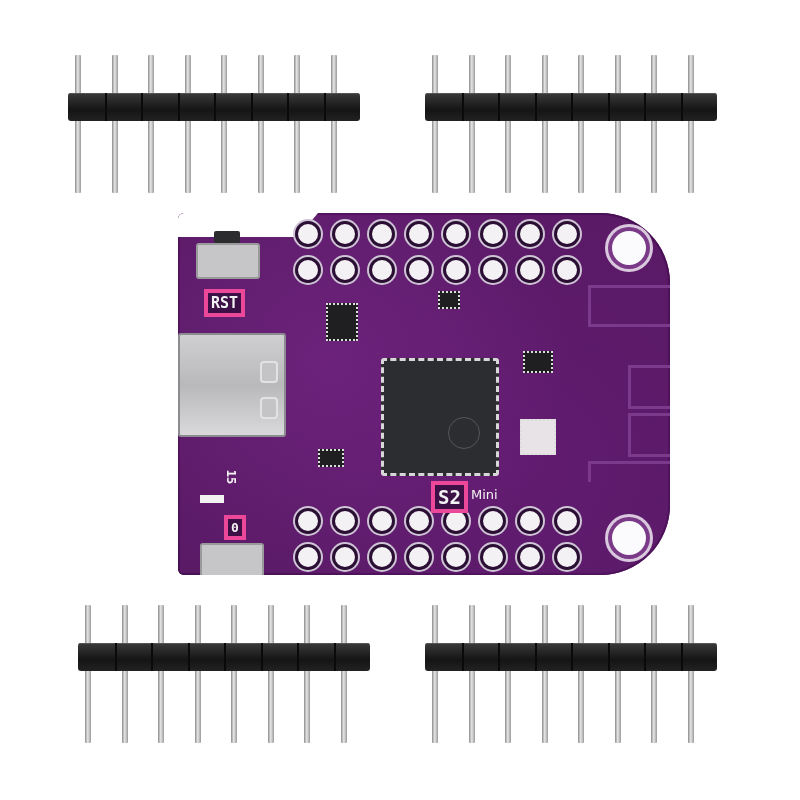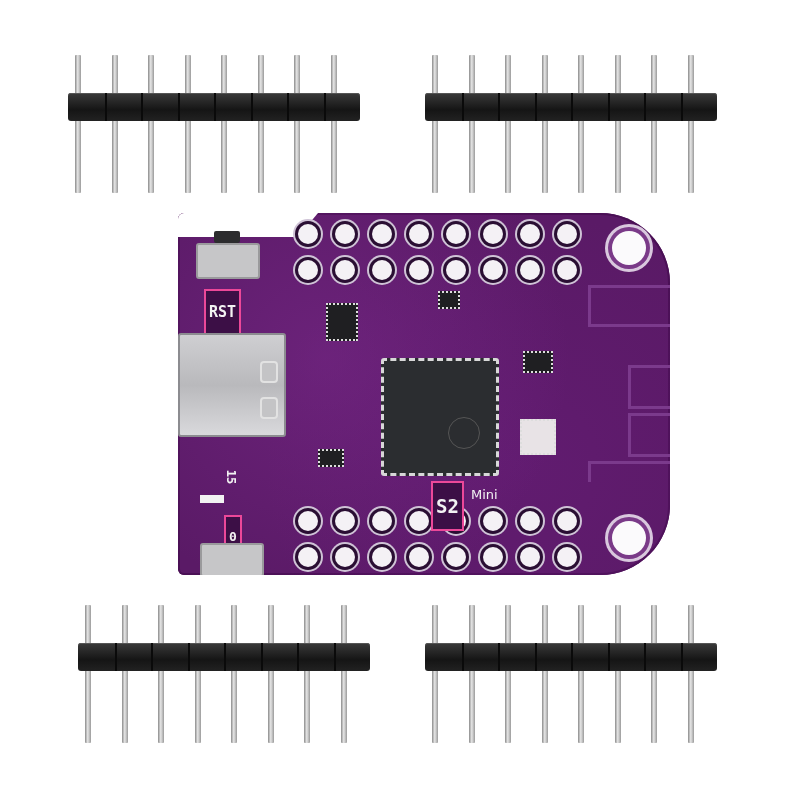--- a/index.html
+++ b/index.html
@@ -21,21 +21,21 @@
     box-shadow:0 0 0 4px #7a3a88, 0 0 0 7px #d9c8de;}
   .chip{position:absolute;left:203px;top:145px;width:112px;height:112px;background:#2b2d30;
     border:3px dashed #d8d8d8;border-radius:3px;}
   .chip .dot{position:absolute;right:16px;bottom:24px;width:30px;height:30px;border-radius:50%;border:1px solid #555;}
   .usb{position:absolute;left:0px;top:120px;width:104px;height:100px;background:linear-gradient(180deg,#cfcfd2,#b9b9bc 50%,#d9d9dc);
     border:2px solid #8c8c90;border-radius:3px;}
   .usb .tab{position:absolute;right:6px;width:14px;height:18px;border:2px solid #e2e2e2;border-radius:4px;background:#c4c4c6;}
   .btn{position:absolute;width:60px;height:32px;background:#c6c6c8;border:2px solid #9a9a9c;border-radius:3px;}
   .btn-cap{position:absolute;width:26px;height:12px;background:#2c2c2e;border-radius:2px;}
   .silk{position:absolute;color:#f2f2f2;font-weight:bold;font-family:"DejaVu Sans Mono",monospace;}
-  .silk-box{border:2px solid #ec4899;padding:12px 3px;background:#3c0f46;}
+  .silk-box{border:4px solid #ec4899;padding:1px 3px;background:#3c0f46;}
   .ant{position:absolute;border:3px solid #7b3a8c;}
   .smd{position:absolute;background:#1f1f22;border:2px dotted #ddd;}
   .sensor{position:absolute;background:#e8e3e6;border:2px dotted #ddd;}
 </style>
 </head>
 <body>
 
 <div class="header" style="left:68px;top:55px;width:300px;">
     <div class="pin" style="left: 262.5px; top: 0px; height: 138px;"></div>
     <div class="pin" style="left: 226px; top: 0px; height: 138px;"></div>

